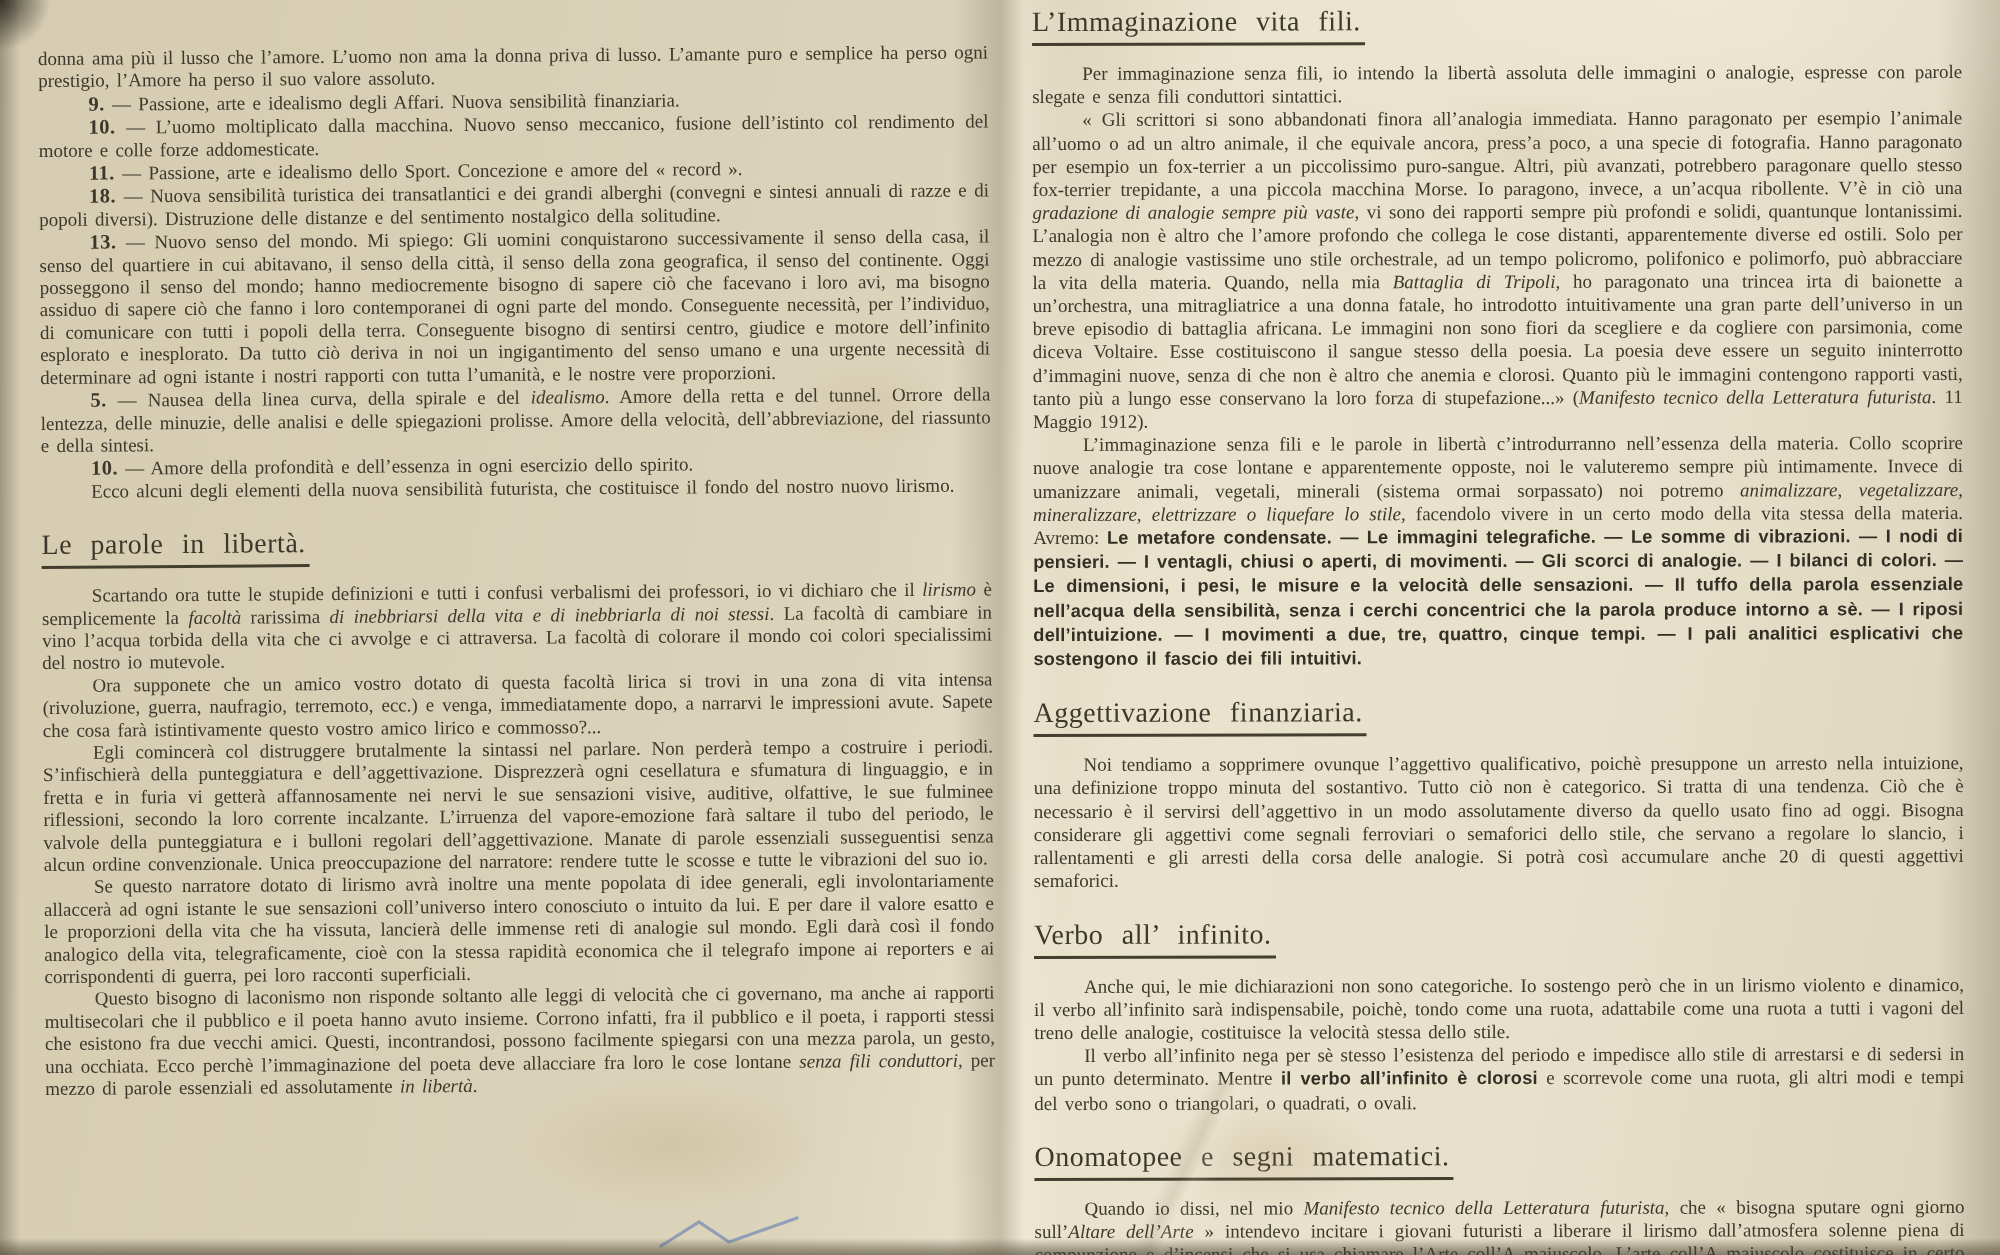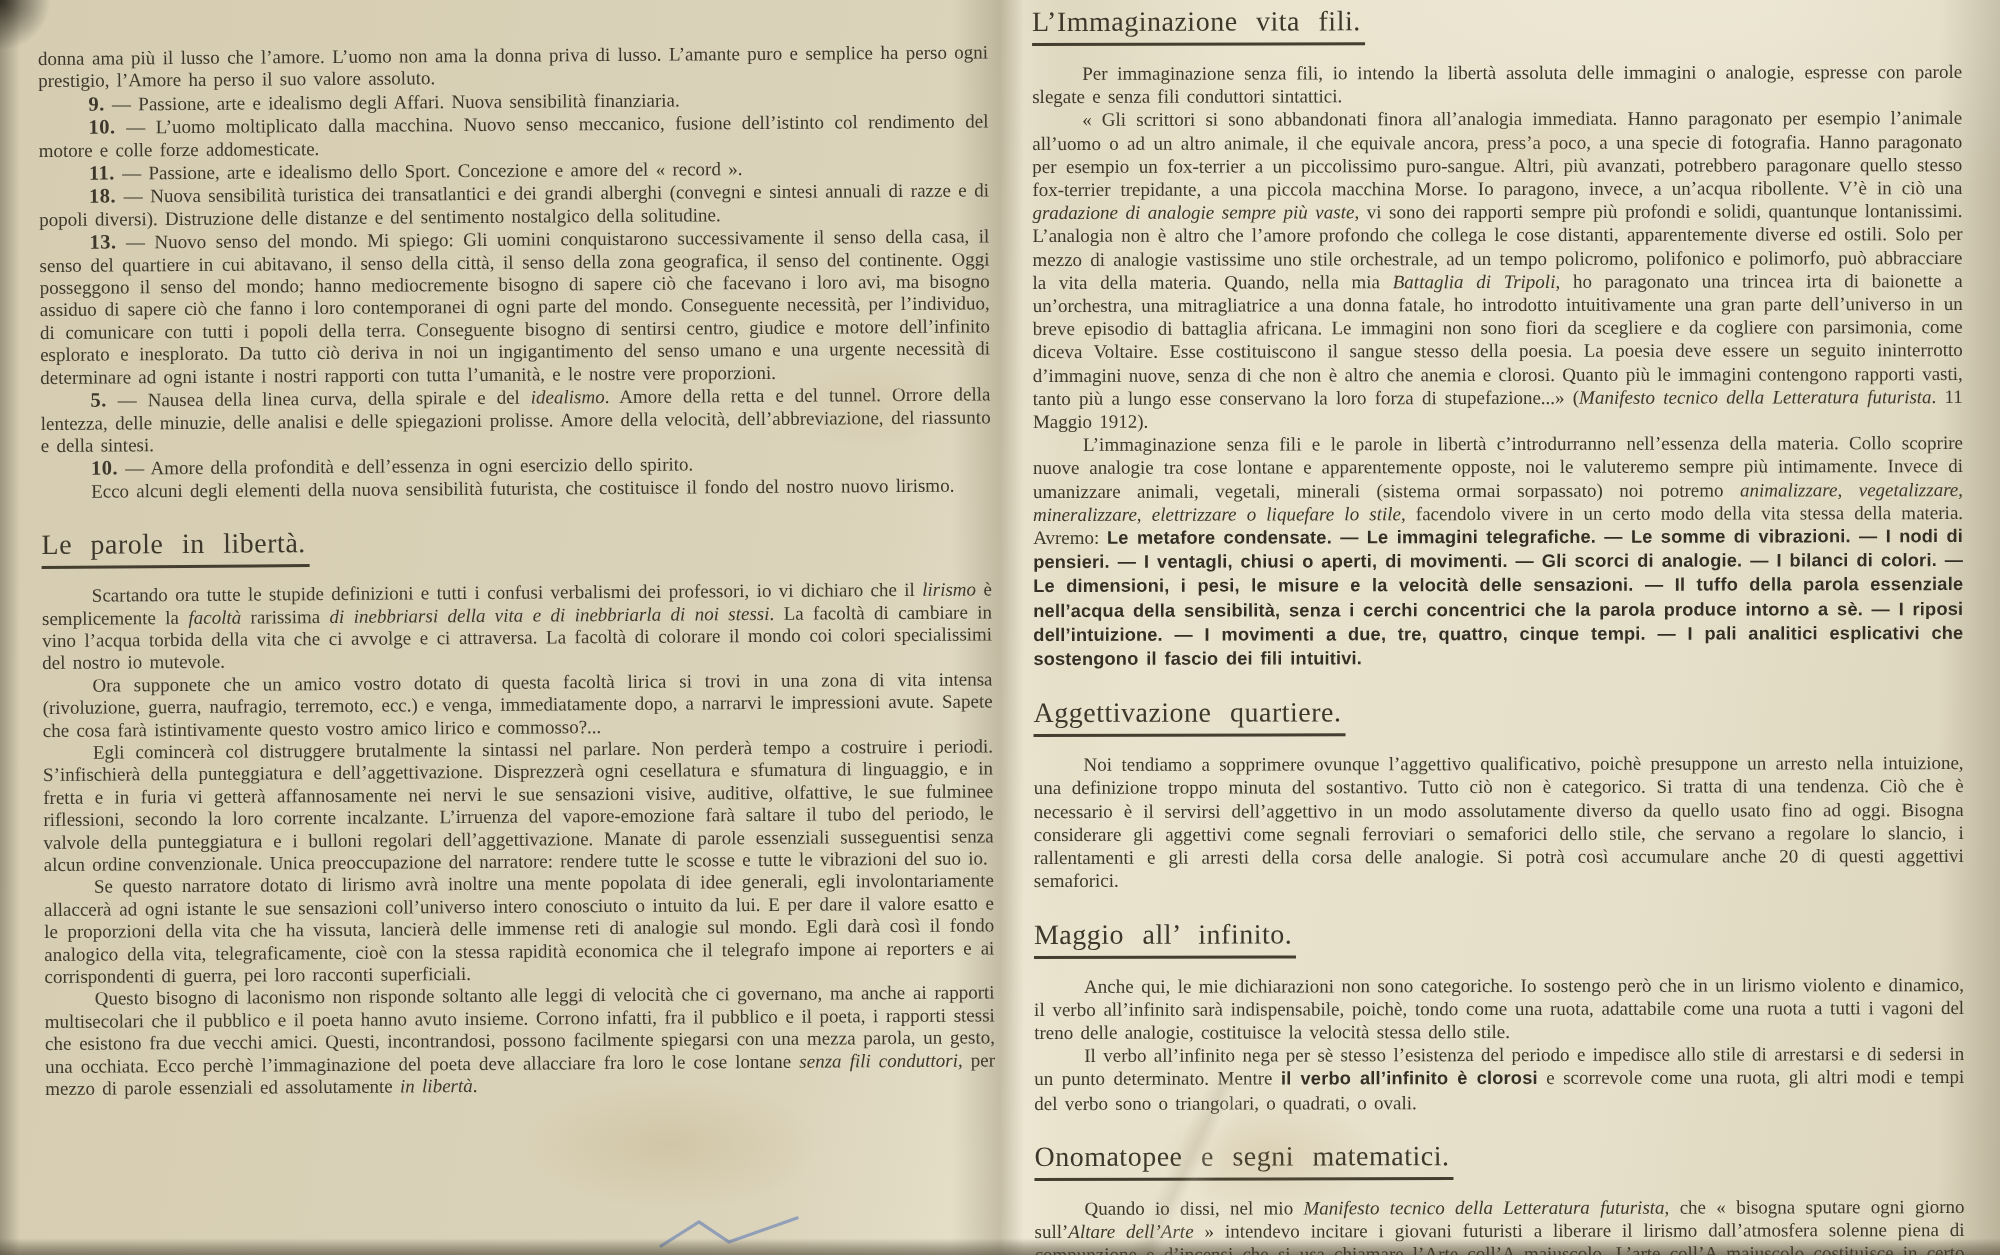--- a/index.html
+++ b/index.html
@@ -74,23 +74,23 @@
       <p class="para"><span>Ora supponete che un amico vostro dotato di questa facoltà lirica si trovi in una zona di vita intensa (rivoluzione, guerra, naufragio, terremoto, ecc.) e venga, immediatamente dopo, a narrarvi le impressioni avute. Sapete che cosa farà istintivamente questo vostro amico lirico e commosso?...</span></p>
       <p class="para"><span>Egli comincerà col distruggere brutalmente la sintassi nel parlare. Non perderà tempo a costruire i periodi. S’infischierà della punteggiatura e dell’aggettivazione. Disprezzerà ogni cesellatura e sfumatura di linguaggio, e in fretta e in furia vi getterà affannosamente nei nervi le sue sensazioni visive, auditive, olfattive, le sue fulminee riflessioni, secondo la loro corrente incalzante. L’irruenza del vapore-emozione farà saltare il tubo del periodo, le valvole della punteggiatura e i bulloni regolari dell’aggettivazione. Manate di parole essenziali susseguentisi senza alcun ordine convenzionale. Unica preoccupazione del narratore: rendere tutte le scosse e tutte le vibrazioni del suo io.</span></p>
       <p class="para"><span>Se questo narratore dotato di lirismo avrà inoltre una mente popolata di idee generali, egli involontariamente allaccerà ad ogni istante le sue sensazioni coll’universo intero conosciuto o intuito da lui. E per dare il valore esatto e le proporzioni della vita che ha vissuta, lancierà delle immense reti di analogie sul mondo. Egli darà così il fondo analogico della vita, telegraficamente, cioè con la stessa rapidità economica che il telegrafo impone ai reporters e ai corrispondenti di guerra, pei loro racconti superficiali.</span></p>
       <p class="para"><span>Questo bisogno di laconismo non risponde soltanto alle leggi di velocità che ci governano, ma anche ai rapporti multisecolari che il pubblico e il poeta hanno avuto insieme. Corrono infatti, fra il pubblico e il poeta, i rapporti stessi che esistono fra due vecchi amici. Questi, incontrandosi, possono facilmente spiegarsi con una mezza parola, un gesto, una occhiata. Ecco perchè l’immaginazione del poeta deve allacciare fra loro le cose lontane </span><span class="it">senza fili conduttori,</span><span> per mezzo di parole essenziali ed assolutamente </span><span class="it">in libertà</span><span>.</span></p>
     </div>
   <div class="column col-right">
       <h2 class="section-heading"><span class="heading-text">L’Immaginazione vita fili.</span></h2>
       <p class="para"><span>Per immaginazione senza fili, io intendo la libertà assoluta delle immagini o analogie, espresse con parole slegate e senza fili conduttori sintattici.</span></p>
       <p class="para"><span>« Gli scrittori si sono abbandonati finora all’analogia immediata. Hanno paragonato per esempio l’animale all’uomo o ad un altro animale, il che equivale ancora, press’a poco, a una specie di fotografia. Hanno paragonato per esempio un fox-terrier a un piccolissimo puro-sangue. Altri, più avanzati, potrebbero paragonare quello stesso fox-terrier trepidante, a una piccola macchina Morse. Io paragono, invece, a un’acqua ribollente. V’è in ciò una </span><span class="it">gradazione di analogie sempre più vaste</span><span>, vi sono dei rapporti sempre più profondi e solidi, quantunque lontanissimi. L’analogia non è altro che l’amore profondo che collega le cose distanti, apparentemente diverse ed ostili. Solo per mezzo di analogie vastissime uno stile orchestrale, ad un tempo policromo, polifonico e polimorfo, può abbracciare la vita della materia. Quando, nella mia </span><span class="it">Battaglia di Tripoli</span><span>, ho paragonato una trincea irta di baionette a un’orchestra, una mitragliatrice a una donna fatale, ho introdotto intuitivamente una gran parte dell’universo in un breve episodio di battaglia africana. Le immagini non sono fiori da scegliere e da cogliere con parsimonia, come diceva Voltaire. Esse costituiscono il sangue stesso della poesia. La poesia deve essere un seguito ininterrotto d’immagini nuove, senza di che non è altro che anemia e clorosi. Quanto più le immagini contengono rapporti vasti, tanto più a lungo esse conservano la loro forza di stupefazione...» (</span><span class="it">Manifesto tecnico della Letteratura futurista</span><span>. 11 Maggio 1912).</span></p>
       <p class="para"><span>L’immaginazione senza fili e le parole in libertà c’introdurranno nell’essenza della materia. Collo scoprire nuove analogie tra cose lontane e apparentemente opposte, noi le valuteremo sempre più intimamente. Invece di umanizzare animali, vegetali, minerali (sistema ormai sorpassato) noi potremo </span><span class="it">animalizzare, vegetalizzare, mineralizzare, elettrizzare o liquefare lo stile,</span><span> facendolo vivere in un certo modo della vita stessa della materia. Avremo: </span><span class="bold-sans">Le metafore condensate. — Le immagini telegrafiche. — Le somme di vibrazioni. — I nodi di pensieri. — I ventagli, chiusi o aperti, di movimenti. — Gli scorci di analogie. — I bilanci di colori. — Le dimensioni, i pesi, le misure e la velocità delle sensazioni. — Il tuffo della parola essenziale nell’acqua della sensibilità, senza i cerchi concentrici che la parola produce intorno a sè. — I riposi dell’intuizione. — I movimenti a due, tre, quattro, cinque tempi. — I pali analitici esplicativi che sostengono il fascio dei fili intuitivi.</span></p>
-      <h2 class="section-heading"><span class="heading-text">Aggettivazione quartiere.</span></h2>
+      <h2 class="section-heading"><span class="heading-text">Aggettivazione finanziaria.</span></h2>
       <p class="para"><span>Noi tendiamo a sopprimere ovunque l’aggettivo qualificativo, poichè presuppone un arresto nella intuizione, una definizione troppo minuta del sostantivo. Tutto ciò non è categorico. Si tratta di una tendenza. Ciò che è necessario è il servirsi dell’aggettivo in un modo assolutamente diverso da quello usato fino ad oggi. Bisogna considerare gli aggettivi come segnali ferroviari o semaforici dello stile, che servano a regolare lo slancio, i rallentamenti e gli arresti della corsa delle analogie. Si potrà così accumulare anche 20 di questi aggettivi semaforici.</span></p>
-      <h2 class="section-heading"><span class="heading-text">Maggio all’ infinito.</span></h2>
+      <h2 class="section-heading"><span class="heading-text">Verbo all’ infinito.</span></h2>
       <p class="para"><span>Anche qui, le mie dichiarazioni non sono categoriche. Io sostengo però che in un lirismo violento e dinamico, il verbo all’infinito sarà indispensabile, poichè, tondo come una ruota, adattabile come una ruota a tutti i vagoni del treno delle analogie, costituisce la velocità stessa dello stile.</span></p>
       <p class="para"><span>Il verbo all’infinito nega per sè stesso l’esistenza del periodo e impedisce allo stile di arrestarsi e di sedersi in un punto determinato. Mentre </span><span class="bold-sans">il verbo all’infinito è clorosi</span><span> e scorrevole come una ruota, gli altri modi e tempi del verbo sono o triangolari, o quadrati, o ovali.</span></p>
       <h2 class="section-heading"><span class="heading-text">Onomatopee e segni matematici.</span></h2>
       <p class="para"><span>Quando io dissi, nel mio </span><span class="it">Manifesto tecnico della Letteratura futurista</span><span>, che « bisogna sputare ogni giorno sull’</span><span class="it">Altare dell’Arte</span><span> » intendevo incitare i giovani futuristi a liberare il lirismo dall’atmosfera solenne piena di compunzione e d’incensi che si usa chiamare l’Arte coll’A maiuscolo. L’arte coll’A maiuscolo costituisce in certo modo il clericalismo dello spirito creativo. Incitavo per ciò i giovani a distruggere e a beffeggiare le ghirlande, le palme e le aureole, le cornici preziose, le stole e i paluda-</span></p>
     </div>
 
   <div class="stain s1"></div>
   <div class="stain s2"></div>
   <div class="stain s3"></div>
   <div class="stain s4"></div>

